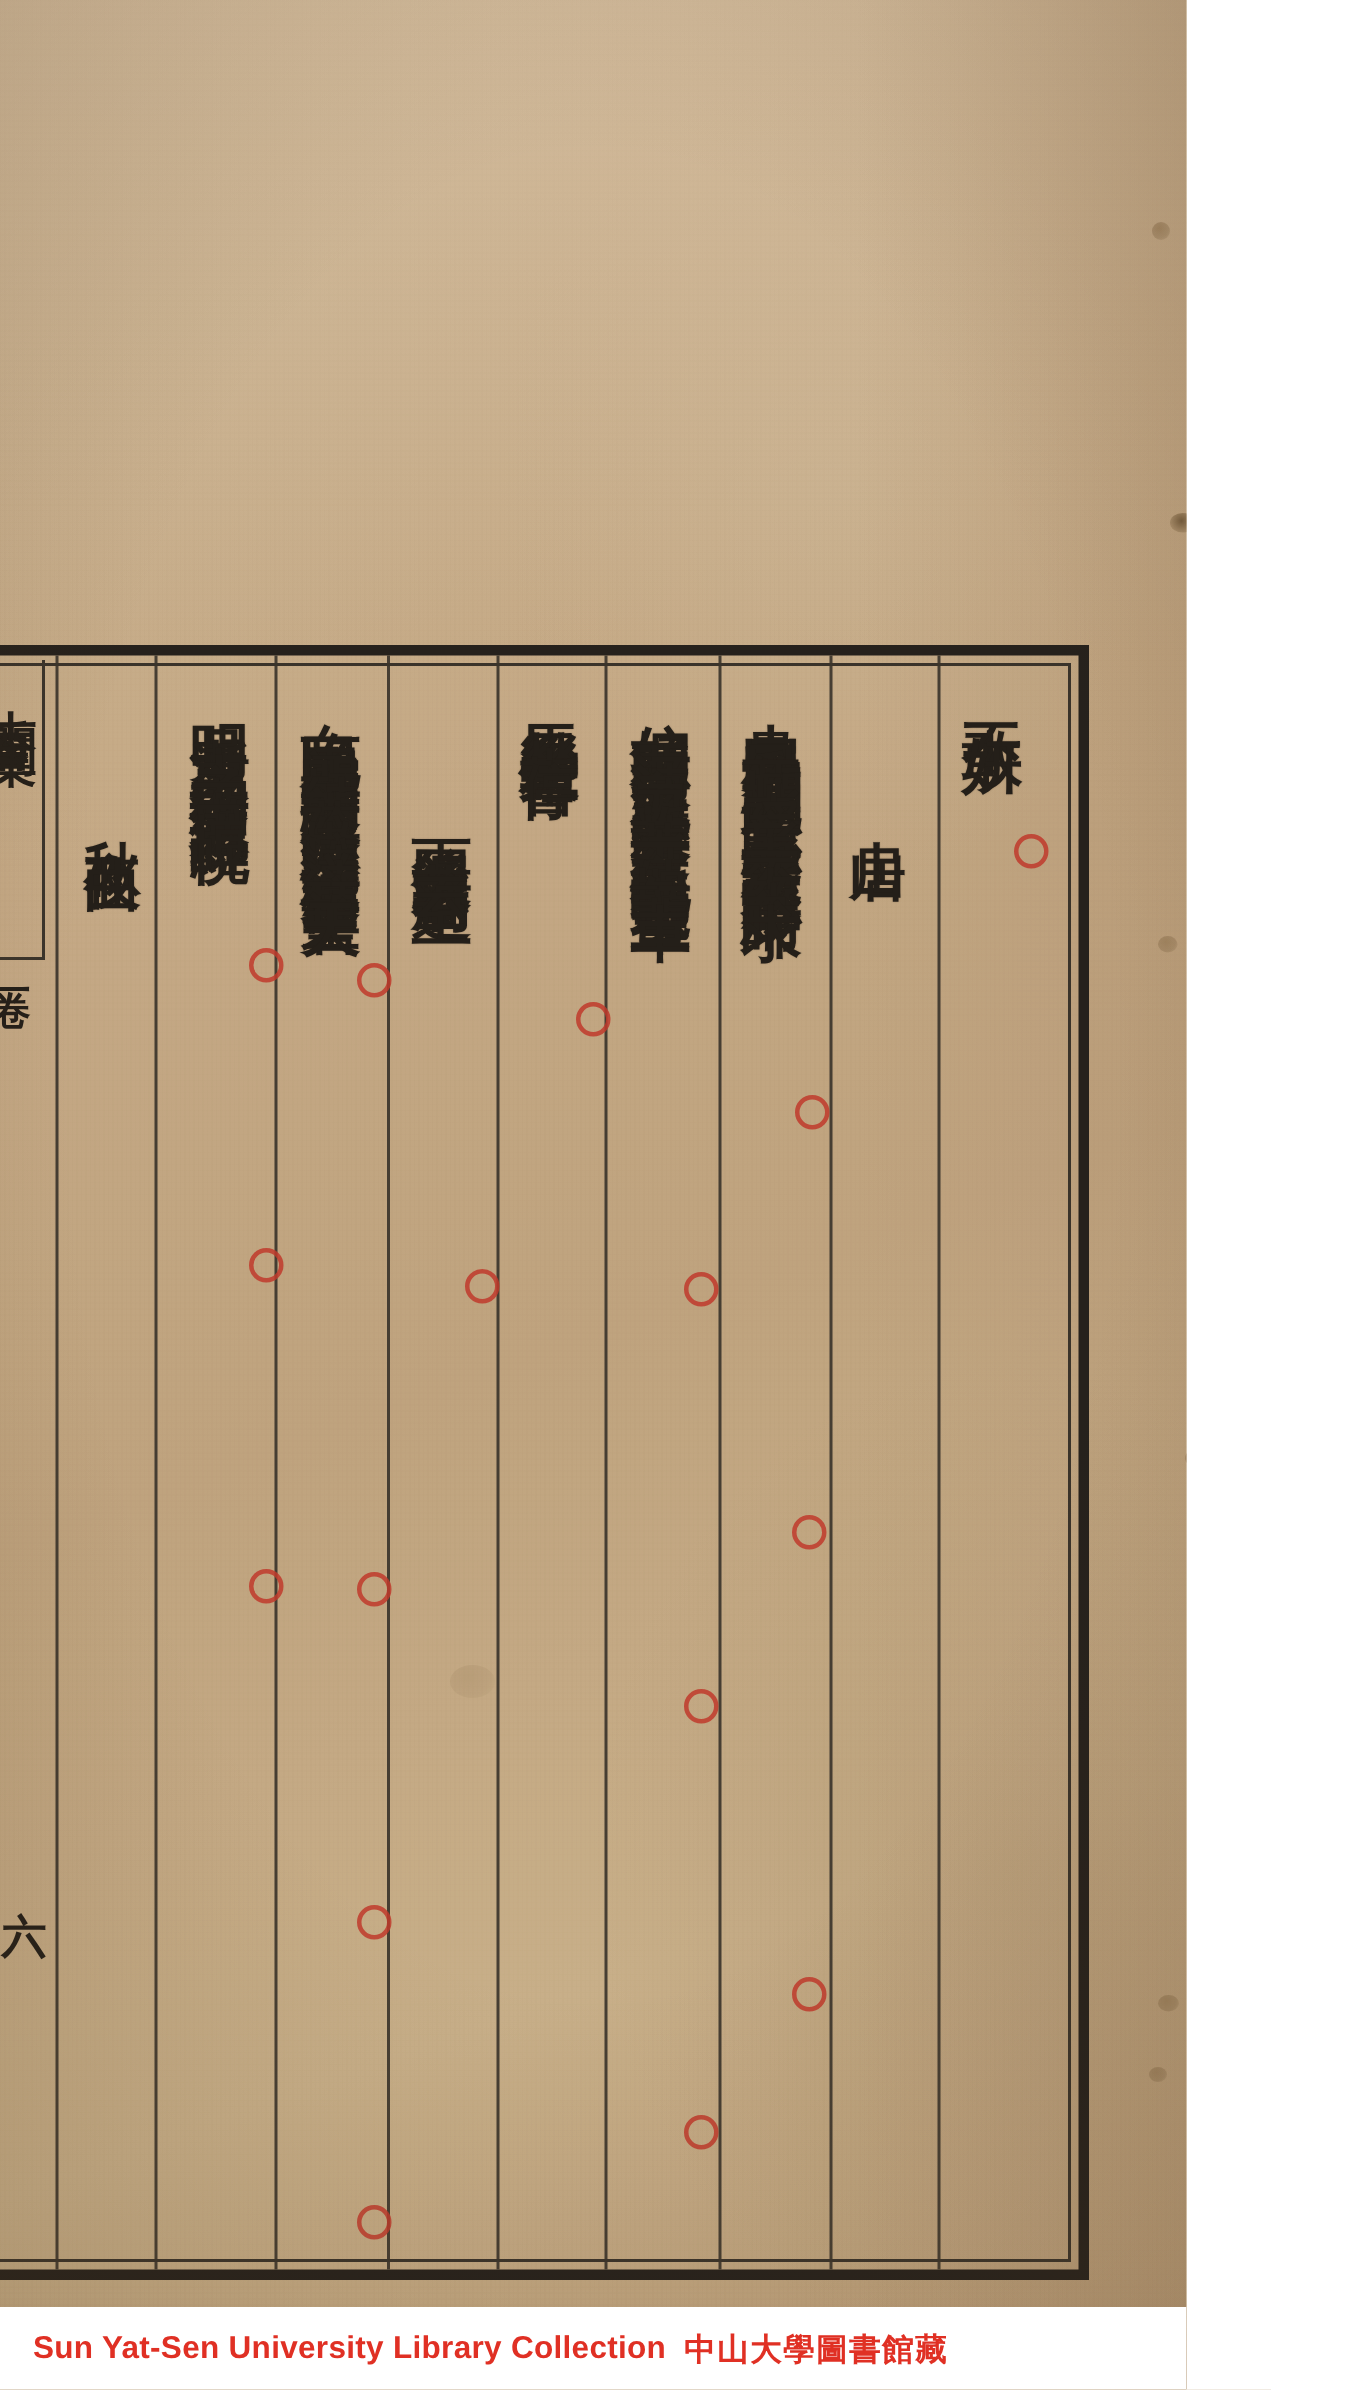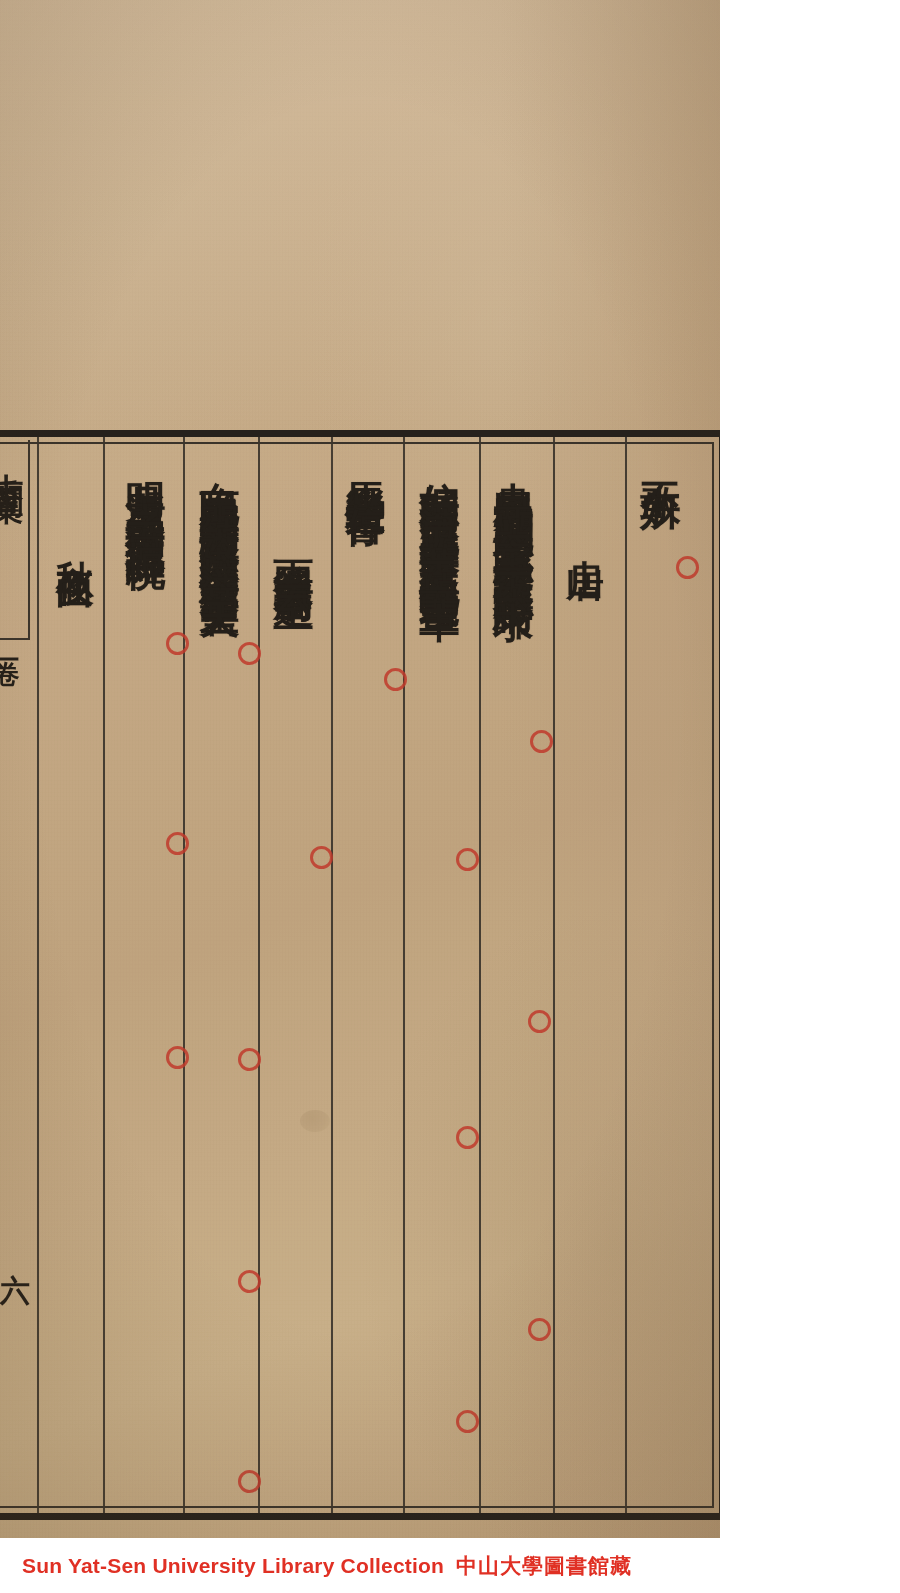--- a/index.html
+++ b/index.html
@@ -2,21 +2,21 @@
 <html><head>
 <meta charset="utf-8">
 <style>
   html, body {
     margin: 0;
     padding: 0;
     background: #ffffff;
   }
   #page {
     position: relative;
-    width: 720px;
+    width: 791px;
     height: 1593px;
     overflow: hidden;
     background: #c4ab88;
     font-family: "DejaVu Sans", sans-serif;
   }
 
   
   .paper {
     position: absolute;
     inset: 0;

